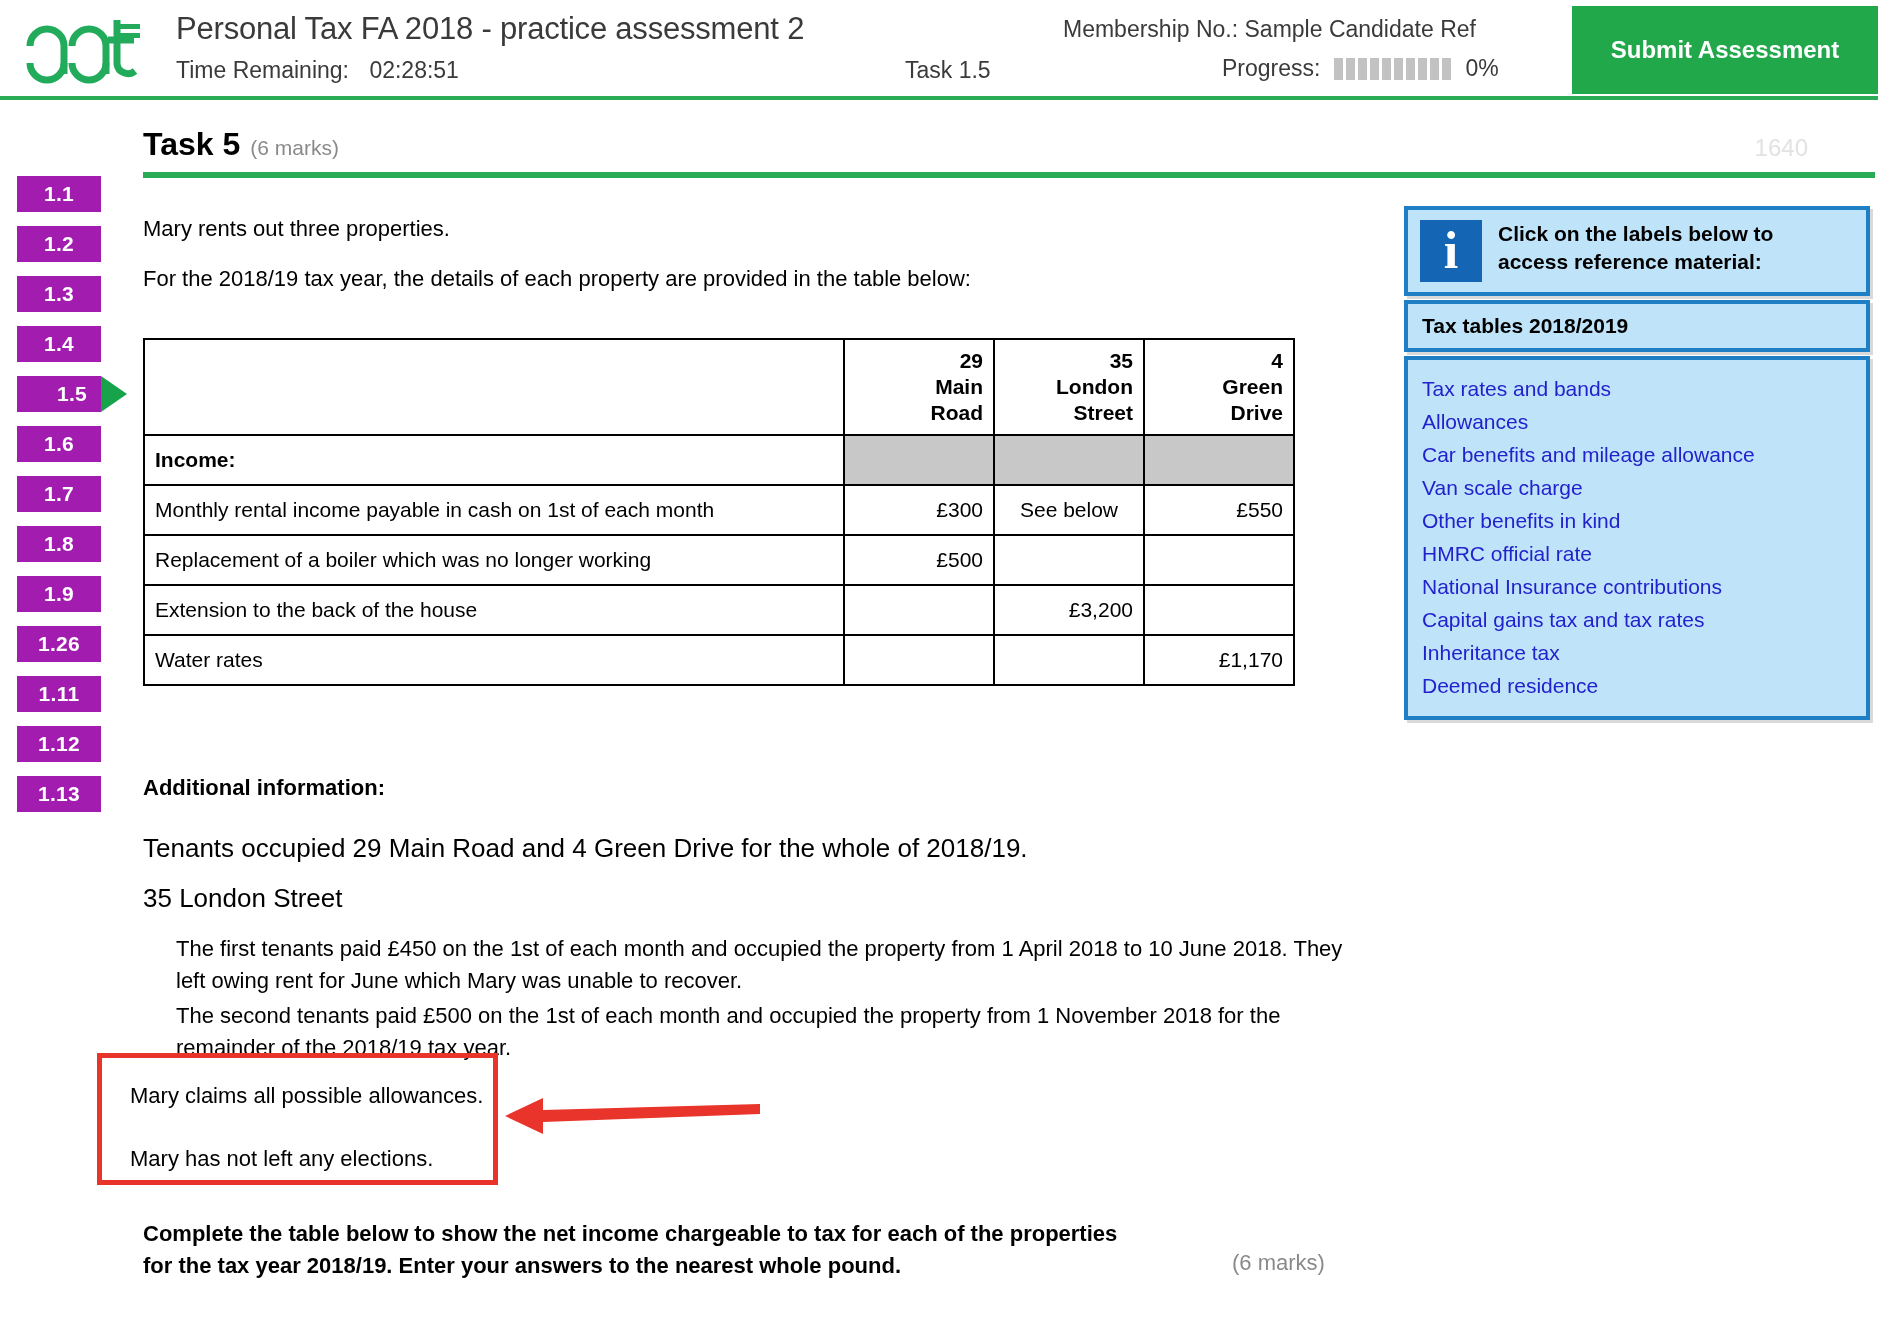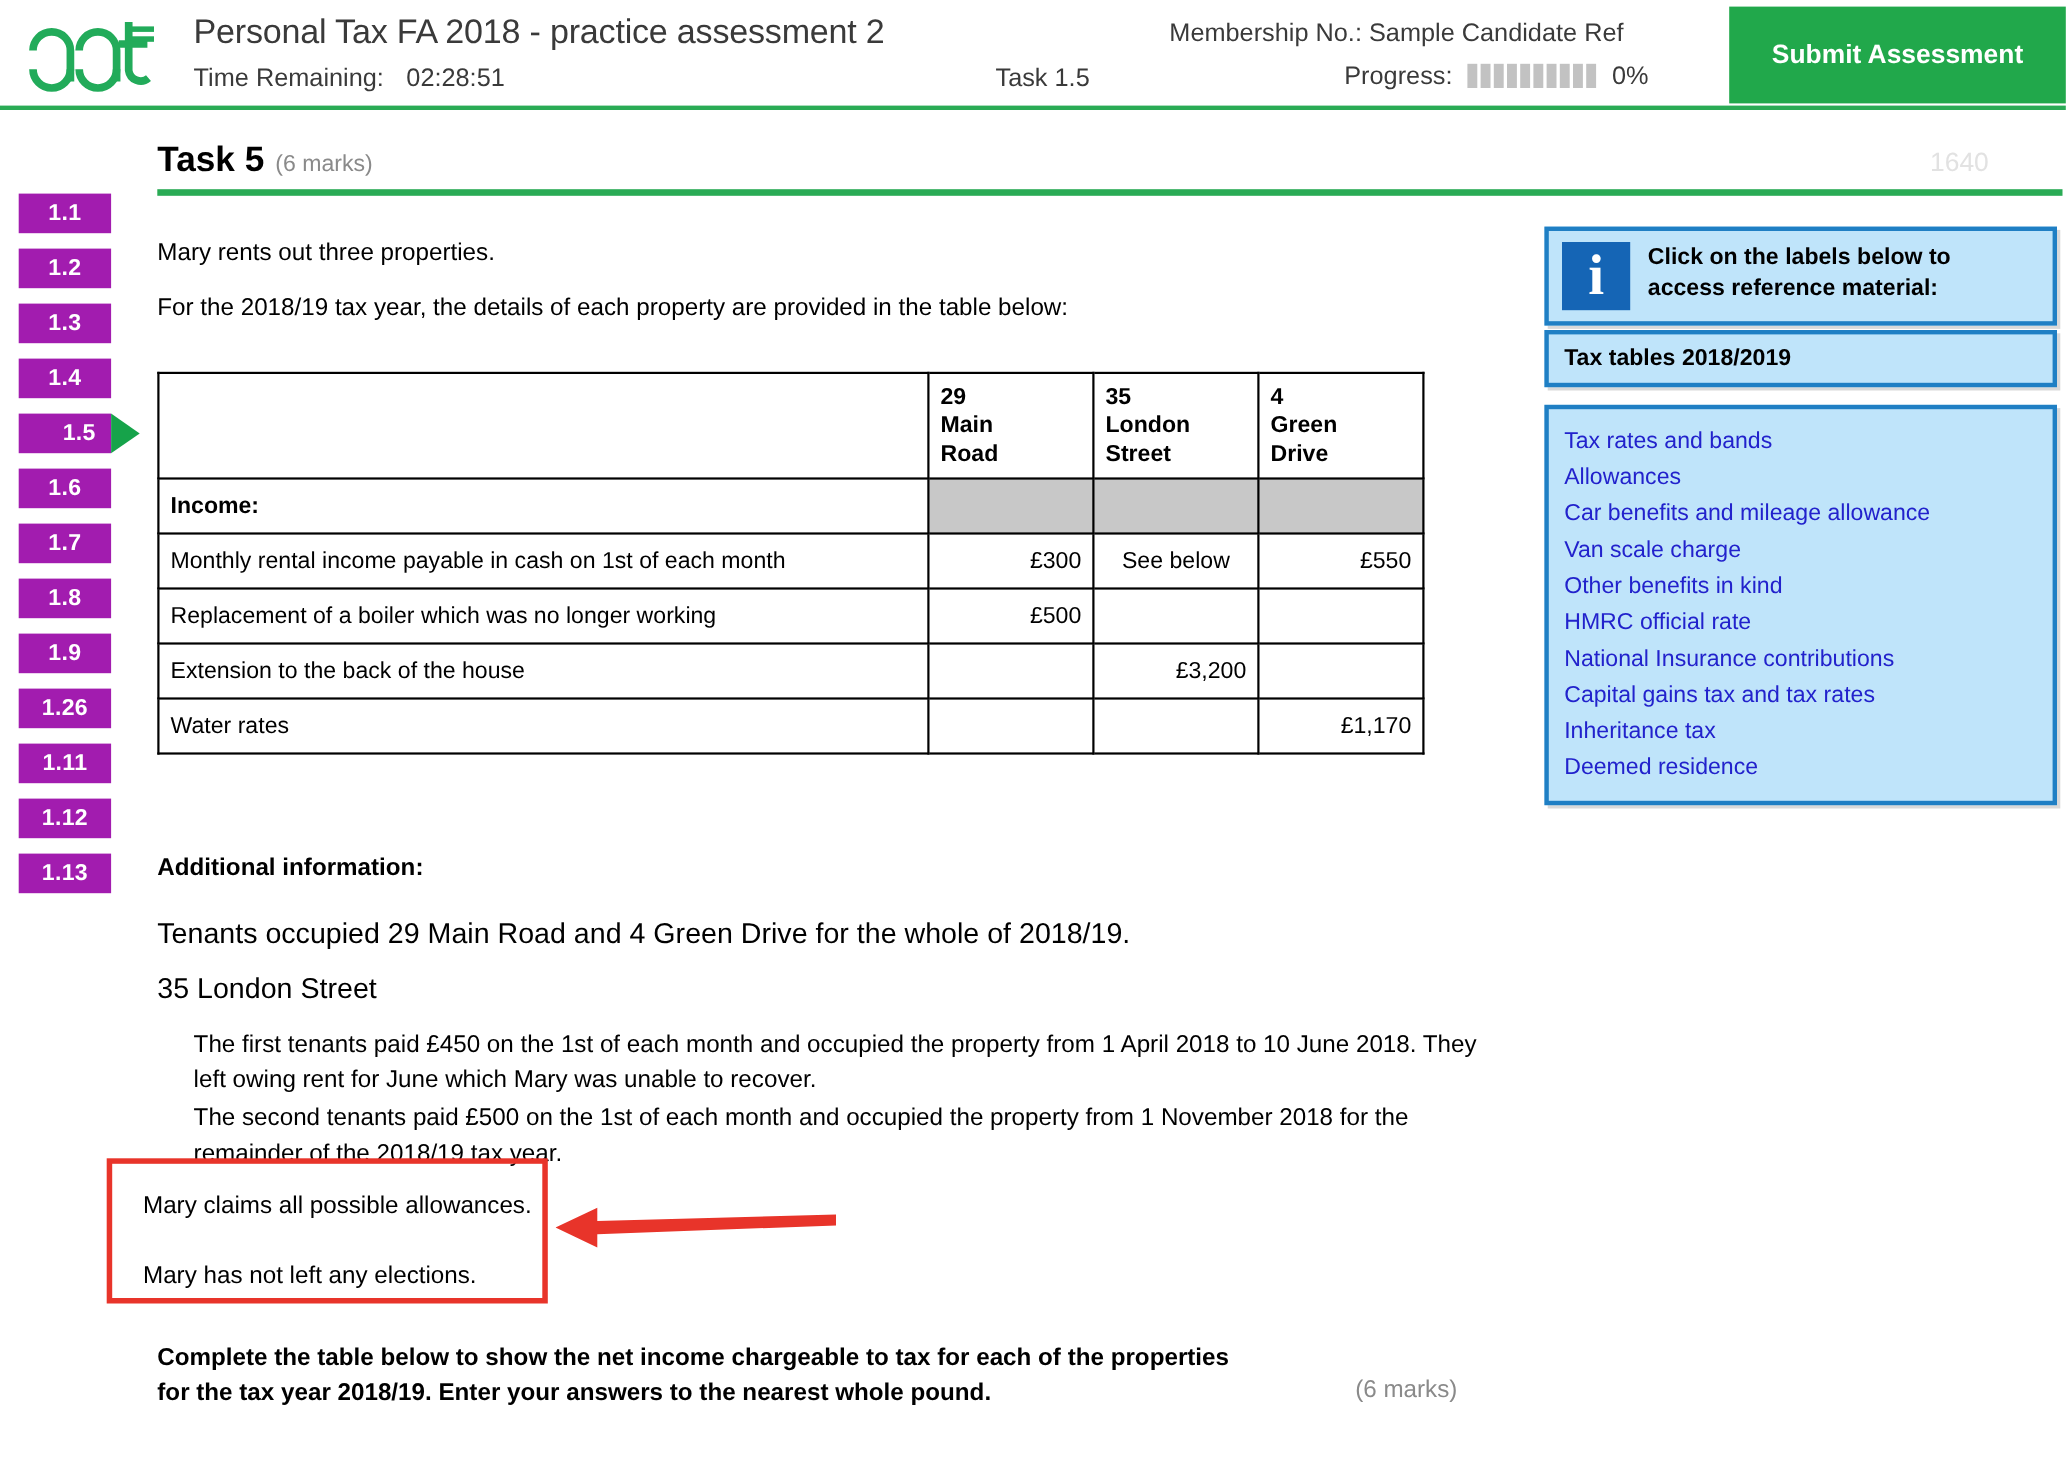--- a/index.html
+++ b/index.html
@@ -145,21 +145,21 @@
   #prop-table td, #prop-table th {
     border: 2px solid #000000;
     font-size: 21px;
     color: #000000;
     padding: 8px 10px;
     vertical-align: middle;
   }
   #prop-table col.c-desc { width: 700px; }
   #prop-table col.c-num  { width: 150px; }
   th.col-head {
-    text-align: left; font-weight: bold;
+    text-align: right; font-weight: bold;
     line-height: 26px;
     height: 96px;
     vertical-align: middle;
   }
   th.blank-head { border: 2px solid #000; }
   td.rowlabel { font-weight: bold; height: 50px; }
   td.desc { height: 50px; }
   td.shaded { background: #c8c8c8; }
   td.amount { text-align: right; }
   td.amount-c { text-align: center; }
@@ -247,21 +247,21 @@
   #ref-tables-box {
     margin-top: 4px;
     border: 4px solid #1f7fc4;
     background: #bfe4fa;
     padding: 10px 14px;
     font-size: 21px; font-weight: bold; color: #000;
     box-shadow: 3px 3px 0 rgba(0,0,0,0.15);
     cursor: pointer;
   }
   #ref-links-box {
-    margin-top: 16px;
+    margin-top: 4px;
     border: 4px solid #1f7fc4;
     background: #bfe4fa;
     padding: 12px 14px 14px 14px;
     box-shadow: 3px 3px 0 rgba(0,0,0,0.15);
   }
   .ref-link {
     display: block;
     font-size: 21px;
     color: #2222cc;
     line-height: 33px;

